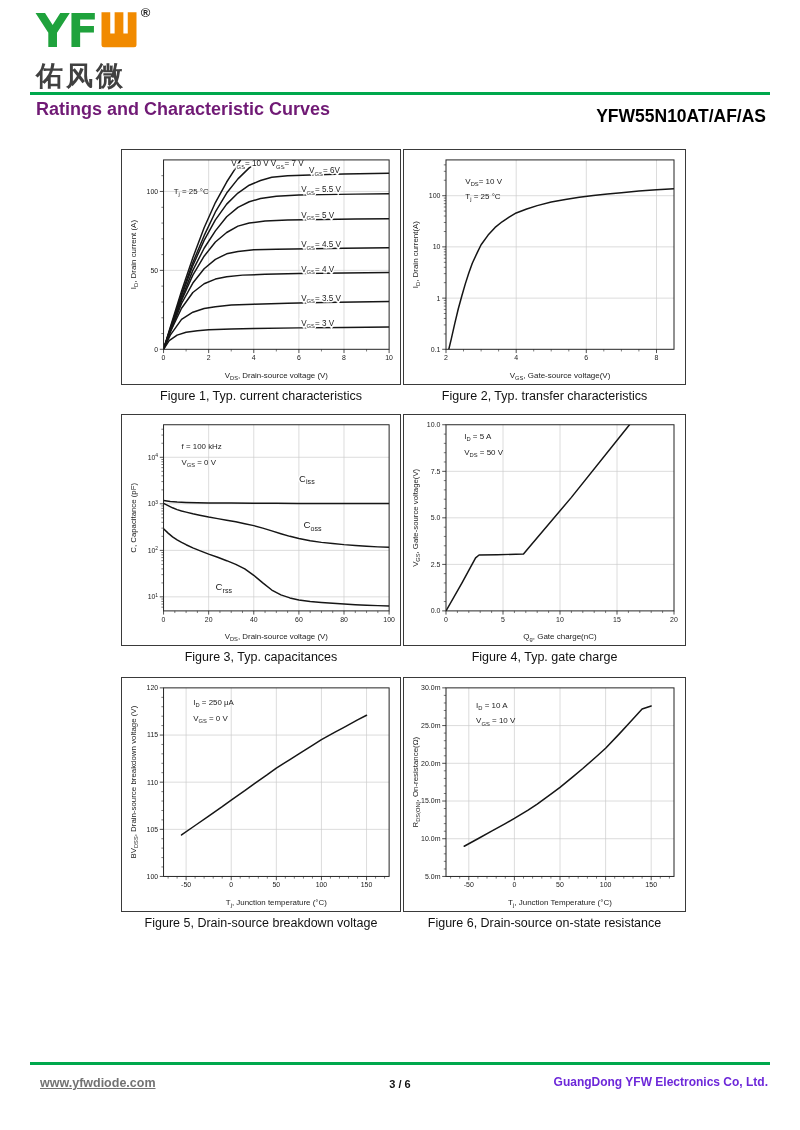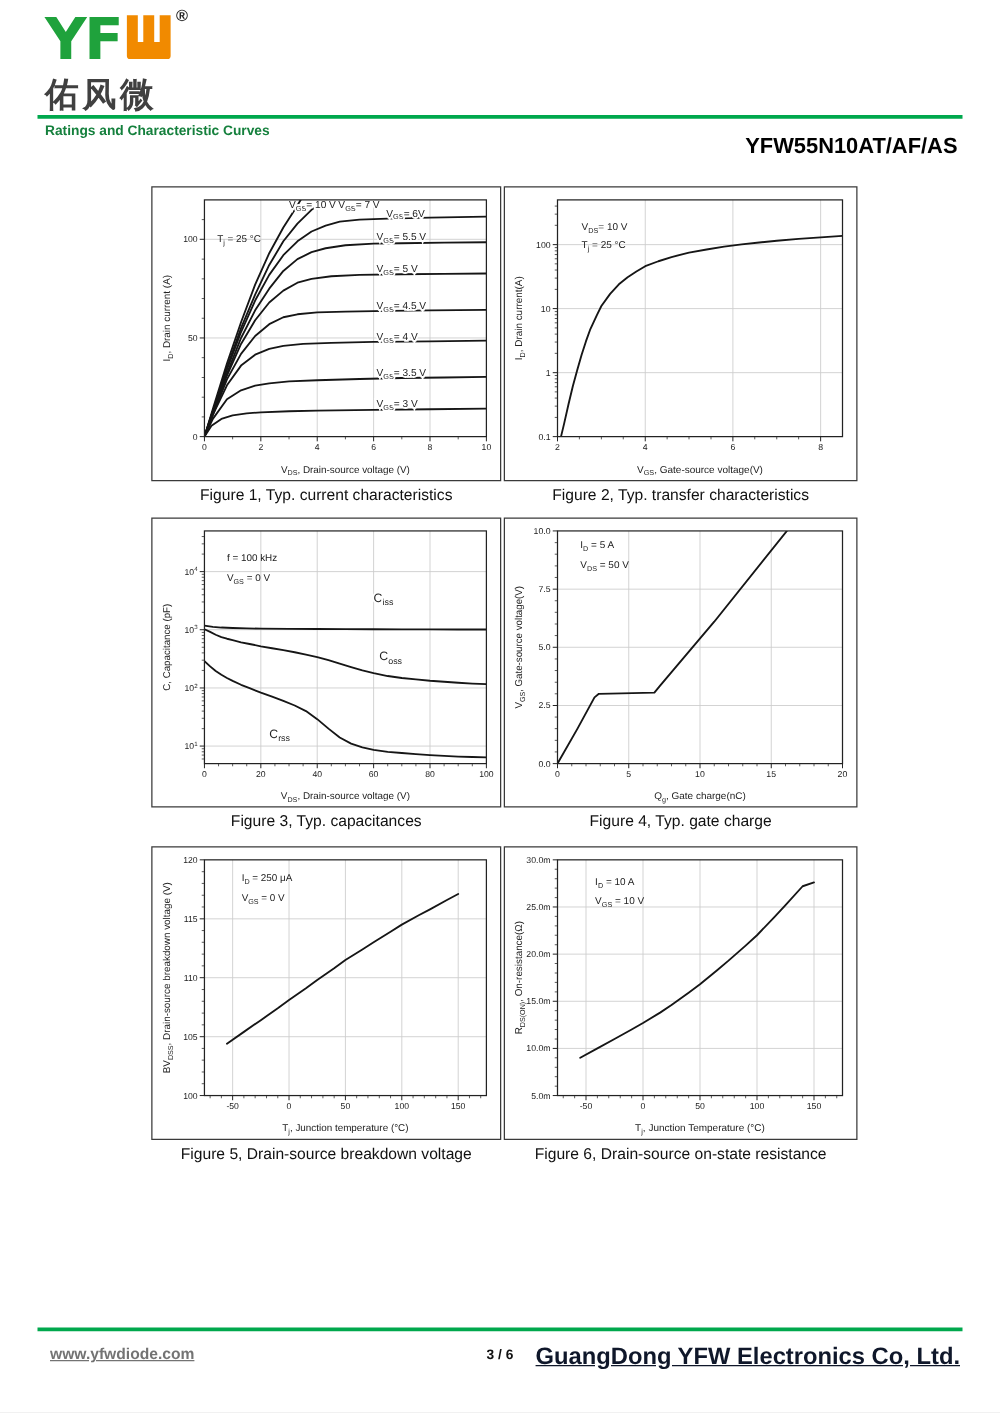--- a/index.html
+++ b/index.html
@@ -11,31 +11,31 @@
   .logo-yf{color:#1fa23c;font-weight:bold;font-size:46px;letter-spacing:-2px;
            font-family:"DejaVu Sans",sans-serif;}
   .logo-w{width:40px;height:42px;margin-left:2px;margin-top:2px;}
   .logo-reg{font-size:13px;color:#222;margin-left:2px;margin-top:-2px;font-weight:bold;}
   .logo-cn{color:#404040;font-weight:bold;font-size:27px;letter-spacing:3px;margin-top:4px;
            font-family:"DejaVu Sans",sans-serif;}
   .part-no{position:absolute;right:34px;top:66px;font-size:17.5px;font-weight:bold;color:#000;margin-top:40px;}
   .rule{position:absolute;left:30px;right:30px;height:3px;background:#00a84d;}
   .rule-top{top:92px;}
   .rule-bottom{top:1062px;}
-  .section-title{position:absolute;left:36px;top:99px;color:#15803d;font-weight:bold;font-size:11px;text-align:right;}
+  .section-title{position:absolute;left:36px;top:99px;color:#701a75;font-weight:bold;font-size:18px;text-align:right;}
   
   .fig{position:absolute;}
   .chartbox{border:1px solid #3a3a3a;background:#fff;width:100%;box-sizing:border-box;}
   .caption{text-align:center;font-size:12.5px;color:#111;margin-top:4px;}
   
   .site{position:absolute;left:40px;top:1076px;font-size:12.5px;font-weight:bold;
         color:#737373;text-decoration:underline;}
   .pageno{position:absolute;left:0;right:0;top:1078px;text-align:center;
           font-size:11px;font-weight:bold;color:#111;}
-  .company{position:absolute;right:32px;top:1075px;font-size:19px;font-weight:bold;color:#0f172a;text-decoration:underline;}
+  .company{position:absolute;right:32px;top:1075px;font-size:12px;font-weight:bold;color:#6d28d9;}
 </style>
 </head>
 <body>
 
 <div class="page">
 
   <div class="logo">
     <div class="logo-row">
       <span class="logo-yf">YF</span>
       <svg class="logo-w" viewBox="0 0 32 32">

